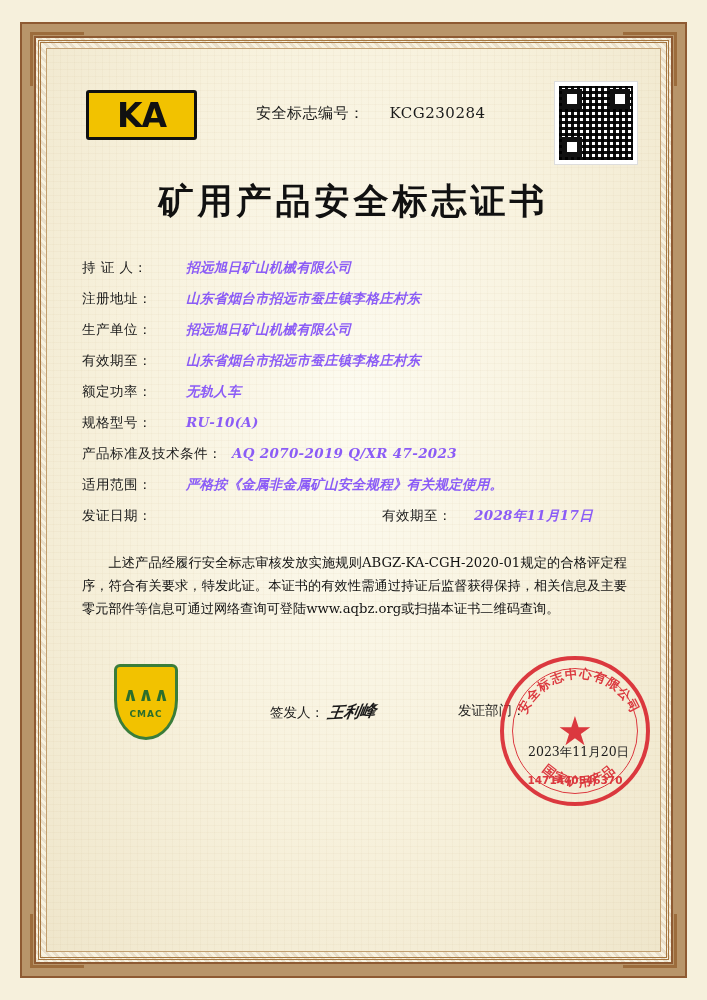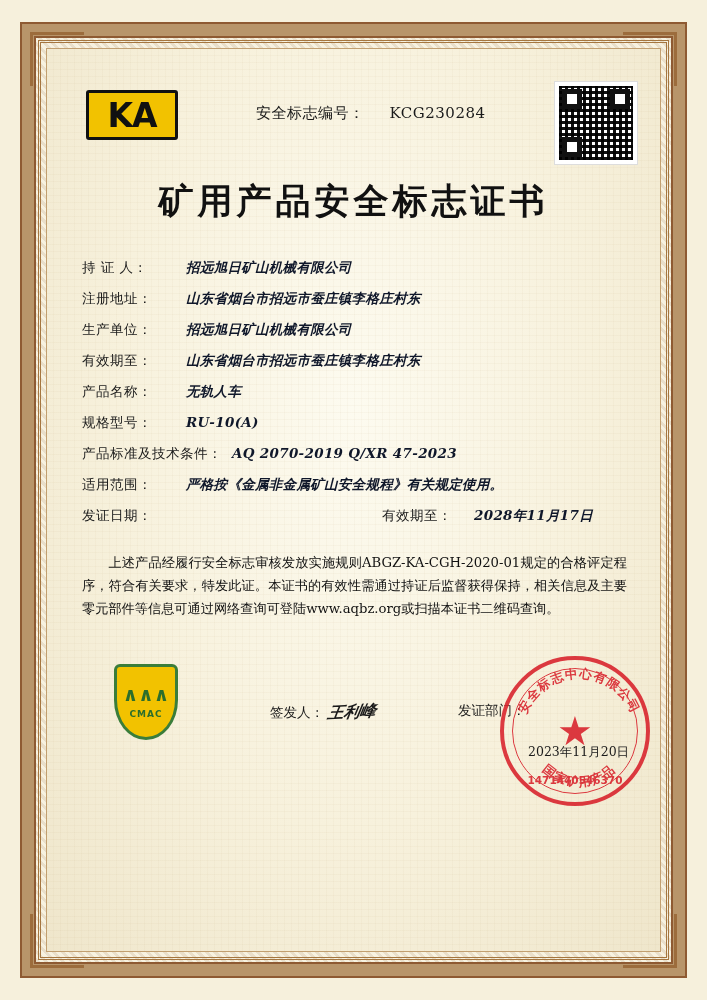--- a/index.html
+++ b/index.html
@@ -77,21 +77,21 @@
     left: 60px; top: 62px; right: 60px; bottom: 62px;
   }
   
   .header {
     position: relative;
     height: 110px;
   }
   .ka-logo {
     position: absolute;
     left: 26px; top: 28px;
-    width: 92px; height: 50px;
+    width: 111px; height: 50px;
     background: #f2c200;
     border: 3px solid #111;
     border-radius: 3px;
     display: flex; align-items: center; justify-content: center;
     font-family: "DejaVu Sans", "Liberation Sans", sans-serif;
     font-weight: bold;
     font-size: 33px;
     letter-spacing: -1px;
     color: #111;
   }
@@ -154,21 +154,21 @@
     letter-spacing: 0.5px;
     white-space: nowrap;
   }
   .lbl.wide { width: 150px; }
   .val {
     flex: 1 1 auto;
     font-family: "DejaVu Serif", "Liberation Serif", serif;
     font-weight: bold;
     font-style: italic;
     letter-spacing: 0.3px;
-    color: #0f172a;
+    color: #8b5cf6;
   }
   .row.two .seg {
     display: flex; align-items: flex-end;
   }
   .row.two .seg.first { flex: 0 0 300px; }
   .row.two .lbl2 {
     flex: 0 0 auto;
     width: 92px;
     font-family: "DejaVu Serif", "Liberation Serif", serif;
     letter-spacing: 0.5px;
@@ -339,21 +339,21 @@
         <div class="lbl">生产单位：</div>
         <div class="val">招远旭日矿山机械有限公司</div>
       </div>
 
       <div class="row">
         <div class="lbl">有效期至：</div>
         <div class="val">山东省烟台市招远市蚕庄镇李格庄村东</div>
       </div>
 
       <div class="row">
-        <div class="lbl">产品名称：</div>
+        <div class="lbl">额定功率：</div>
         <div class="val">无轨人车</div>
       </div>
 
       <div class="row">
         <div class="lbl">规格型号：</div>
         <div class="val">RU-10(A)</div>
       </div>
 
       <div class="row">
         <div class="lbl wide">产品标准及技术条件：</div>

